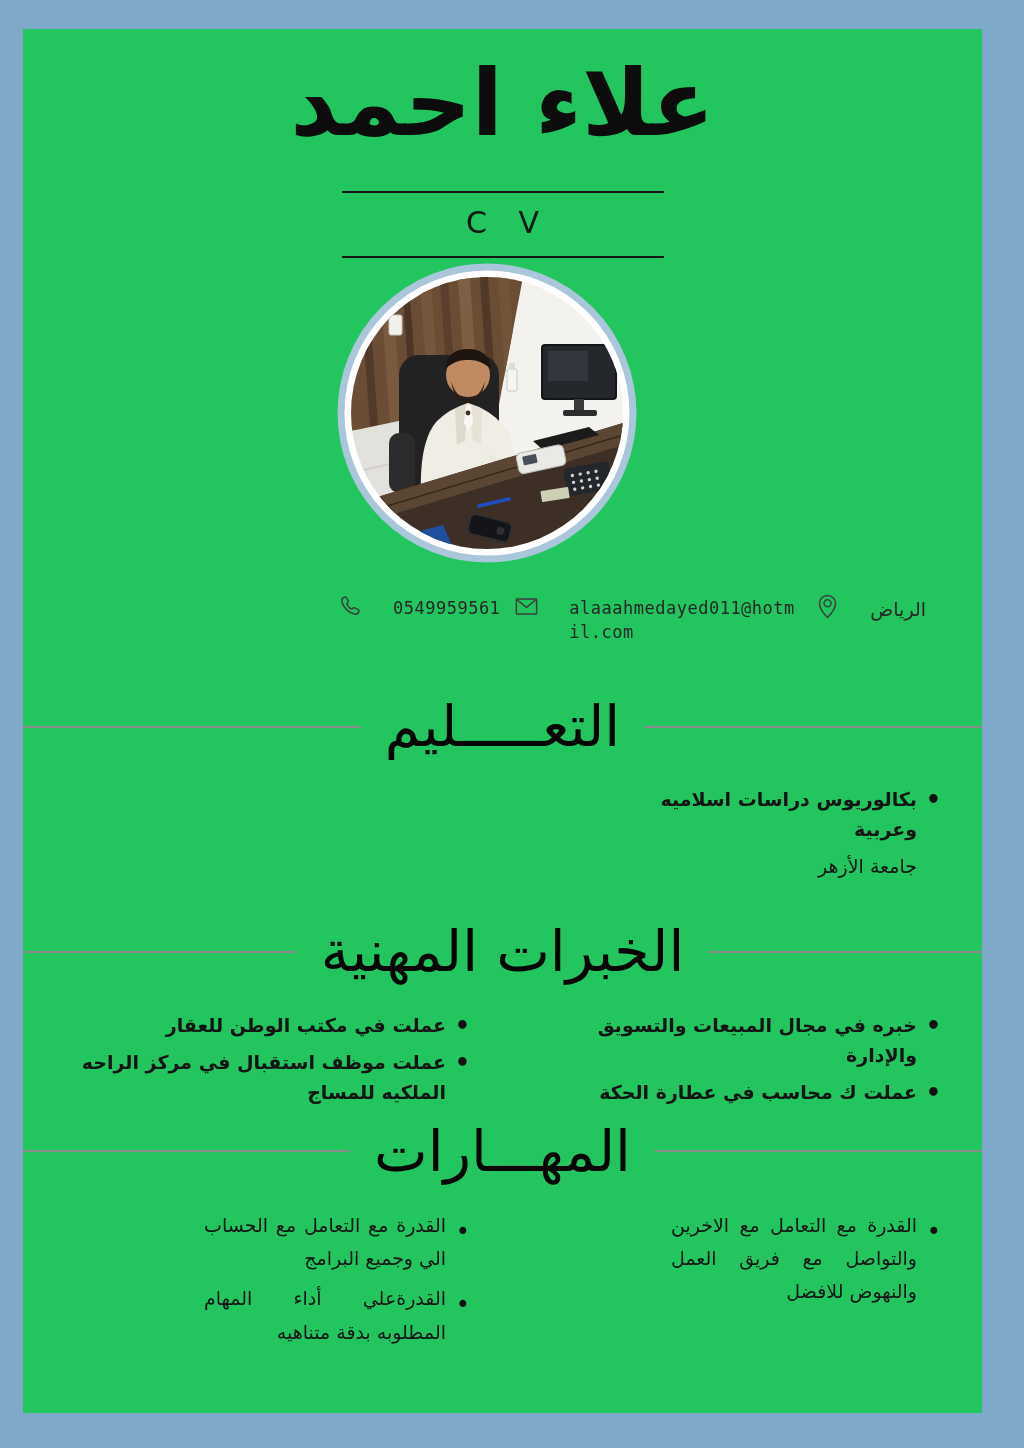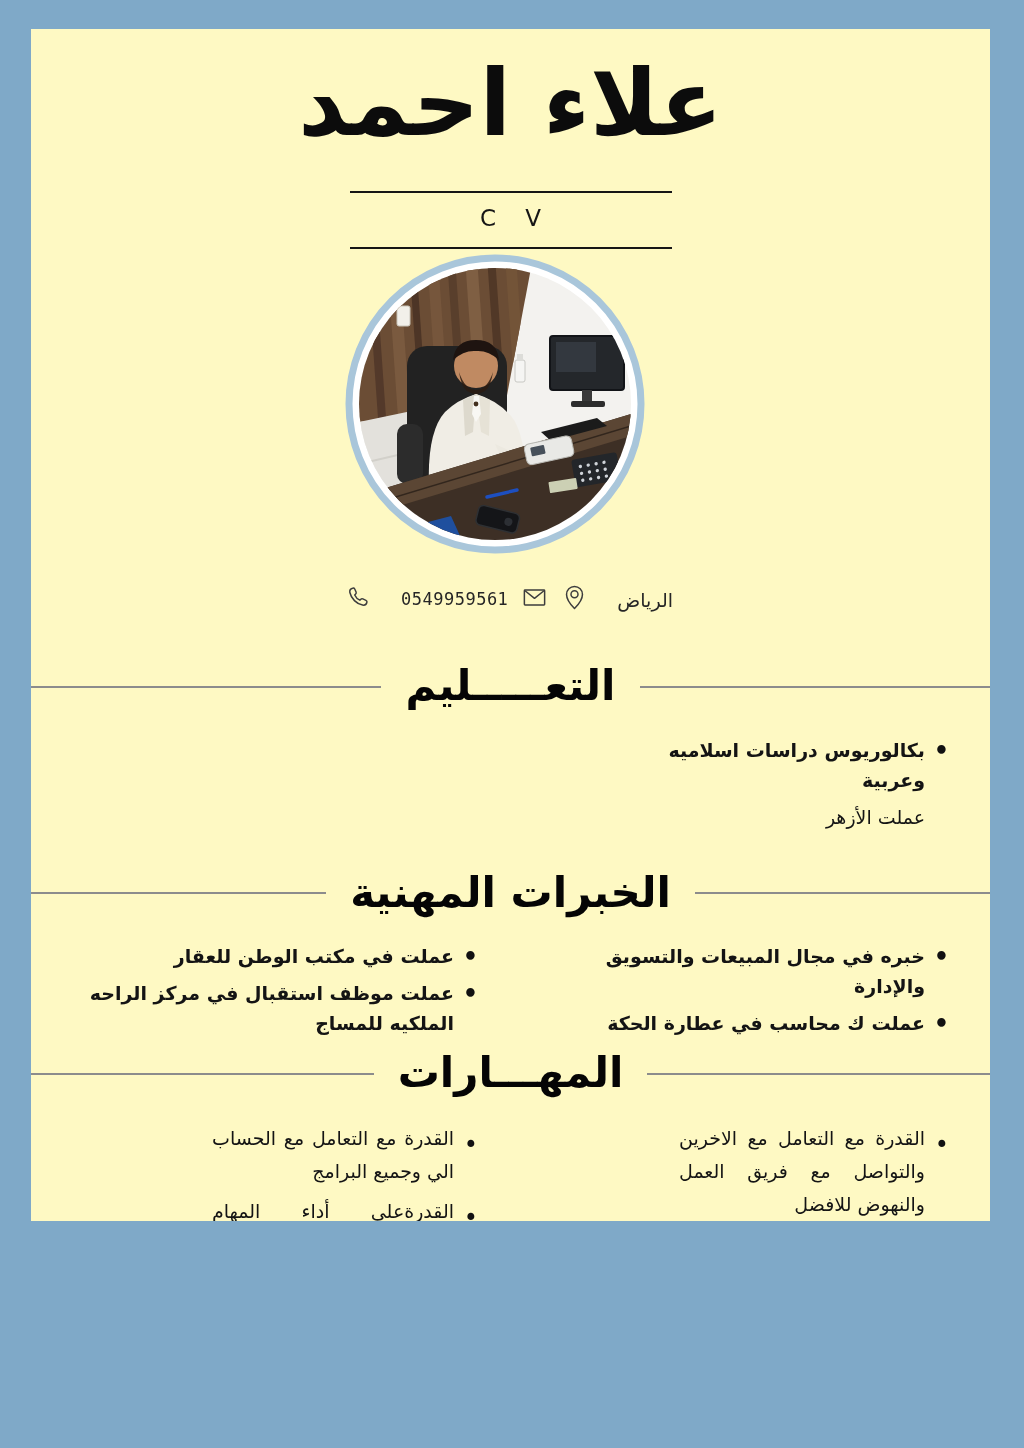--- a/index.html
+++ b/index.html
@@ -3,41 +3,41 @@
 <meta charset="utf-8">
 <style>
   * { margin:0; padding:0; box-sizing:border-box; }
   html,body { width:1024px; height:1448px; }
   body {
     background:#7fa9c8;
     font-family:"DejaVu Sans", sans-serif;
     position:relative;
   }
   .page {
-    position:absolute; left:31px; top:29px;
-    width:959px; height:1192px;
-    background:#fef9c3;
+    position:absolute; left:23px; top:29px;
+    width:959px; height:1384px;
+    background:#22c55e;
     overflow:hidden;
   }
 
   
   .name {
     margin-top:22px;
     text-align:center;
     font-size:92px;
     font-weight:bold;
     color:#0c0c0c;
     line-height:1.15;
     letter-spacing:-2px;
   }
   .cv-block { width:322px; margin:34px auto 0 auto; }
   .cv-line { height:2px; background:#161616; }
   .cv-text {
     text-align:center;
-    font-size:23px;
+    font-size:30px;
     letter-spacing:11px;
     color:#161616;
     padding:12px 0 16px 11px;
   }
 
   
   .photo-wrap { margin-top:5px; display:flex; justify-content:center; transform:translateX(-16px); }
   .photo-wrap svg { width:300px; height:300px; display:block; }
 
   
@@ -54,21 +54,21 @@
   .contact-row.location .cvalue {
     margin-left:auto; text-align:center;
     font-family:"DejaVu Sans", sans-serif; font-size:19px;
   }
 
   
   section { direction:rtl; }
   .sec-header { display:flex; align-items:center; gap:24px; }
   .sec-header .hline { flex:1; height:2px; background:#8c8c8c; }
   .sec-title {
-    font-size:42px; font-weight:700; color:#050505;
+    font-size:57px; font-weight:400; color:#050505;
     line-height:1.25; white-space:nowrap;
   }
   .sec-education  { margin-top:46px; }
   .sec-experience { margin-top:28px; }
   .sec-skills     { margin-top:2px; }
 
   .columns {
     display:flex; justify-content:space-between;
     padding:22px 39px 0 28px;
   }
@@ -227,20 +227,21 @@
       </span>
       <span class="cvalue">0549959561</span>
     </div>
     <div class="contact-row">
       <span class="cicon">
         <svg viewBox="0 0 20 20" fill="none" stroke="currentColor" stroke-width="1.1" stroke-linejoin="round">
           <rect x="2.5" y="4.5" width="15" height="11" rx="0.5"></rect>
           <path d="M3 5 L10 10.6 L17 5"></path>
         </svg>
       </span>
+      <span class="cvalue break">alaaahmedayed011@hotmil.com</span>
     </div>
     <div class="contact-row location">
       <span class="cicon">
         <svg viewBox="0 0 20 20" fill="none" stroke="currentColor" stroke-width="1.1" stroke-linejoin="round">
           <path d="M10 1.8 C6.7 1.8 4.1 4.4 4.1 7.7 C4.1 12.1 10 18.2 10 18.2 C10 18.2 15.9 12.1 15.9 7.7 C15.9 4.4 13.3 1.8 10 1.8 Z"></path>
           <circle cx="10" cy="7.6" r="2.6"></circle>
         </svg>
       </span>
       <span class="cvalue">الرياض</span>
     </div>
@@ -248,21 +249,21 @@
 
   <section class="sec-education">
     <div class="sec-header">
       <div class="hline"></div>
       <h2 class="sec-title">التعـــــليم</h2>
       <div class="hline"></div>
     </div>
     <div class="columns">
       <ul class="col-r">
         <li class="b">بكالوريوس دراسات اسلاميه وعربية</li>
-        <li class="nobullet">عملت الأزهر</li>
+        <li class="nobullet">جامعة الأزهر</li>
       </ul>
     </div>
   </section>
 
   <section class="sec-experience">
     <div class="sec-header">
       <div class="hline"></div>
       <h2 class="sec-title">الخبرات المهنية</h2>
       <div class="hline"></div>
     </div>

